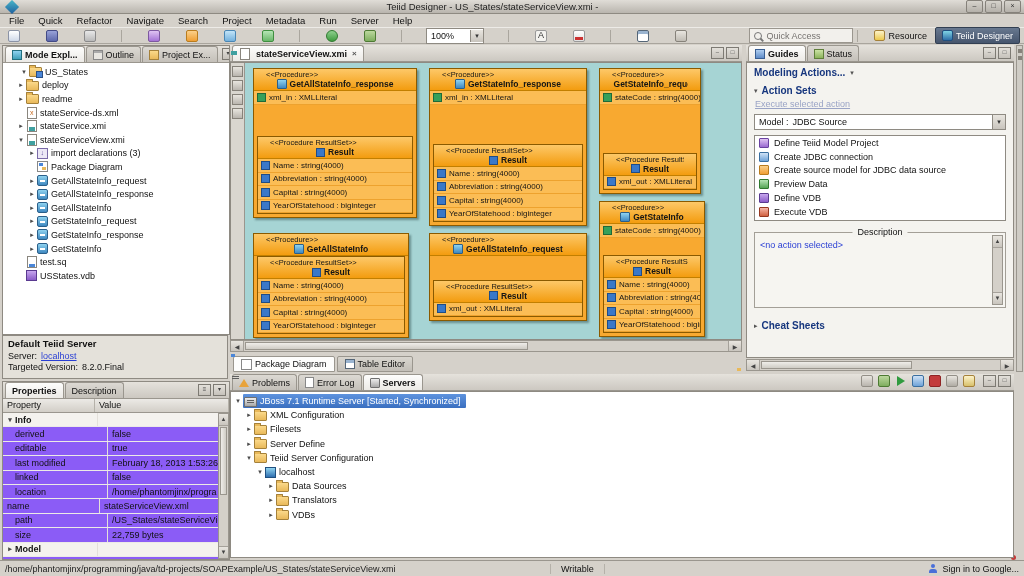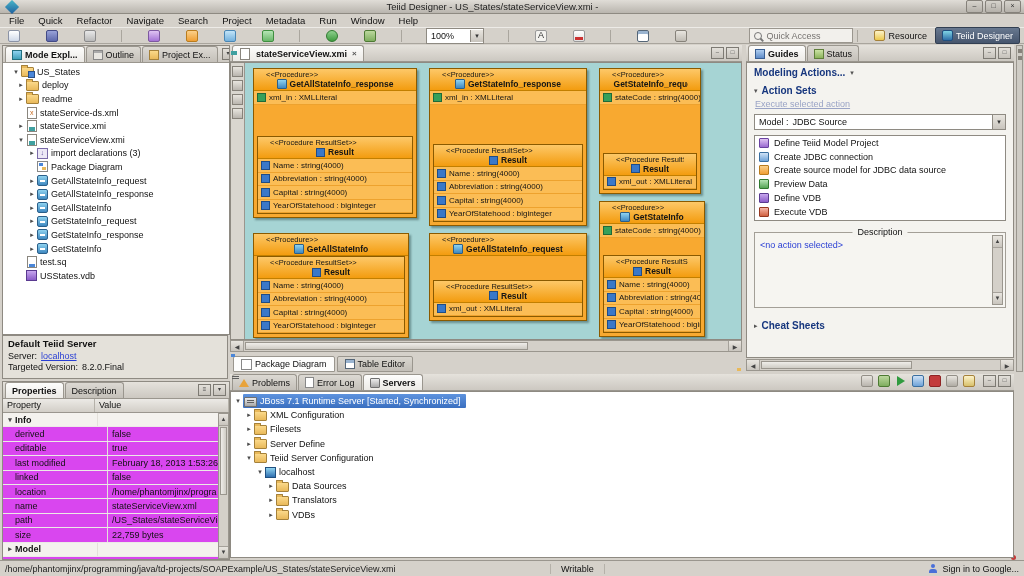--- a/index.html
+++ b/index.html
@@ -1,19 +1,19 @@
 <!DOCTYPE html>
 <html><head>
 <meta charset="utf-8">
 <style>
   html,body{margin:0;padding:0}
   body{width:1024px;height:576px;position:relative;overflow:hidden;background:#d5d1ca;
        font-family:"Liberation Sans",sans-serif;font-size:10px;color:#111}
   .abs{position:absolute}
-  .view{border:1px solid #8e8a82;background:#d946ef;overflow:hidden}
+  .view{border:1px solid #8e8a82;background:#8b5cf6;overflow:hidden}
 
   
   #titlebar{left:0;top:0;width:1024px;height:14px;background:linear-gradient(#e0ddd7,#b9b5ae);
     border-bottom:1px solid #8e8a82;display:flex;align-items:center;padding:0 3px;box-sizing:border-box}
   #app-icon{width:10px;height:10px;background:linear-gradient(135deg,#49b6c8,#1f5f9f);transform:rotate(45deg);margin:0 4px;flex:none}
   #title-text{flex:1;text-align:center;font-size:9.5px;color:#222;white-space:nowrap;overflow:hidden}
   .winbtn{width:15px;height:11px;margin-left:2px;background:linear-gradient(#d6d3cc,#b5b1aa);border:1px solid #85817a;
     border-radius:2px;font-size:7px;line-height:9px;text-align:center;color:#333;flex:none}
   #menubar{left:0;top:14px;width:1024px;height:13px;display:flex;align-items:center;padding-left:2px}
   .menu-item{padding:0 7px;font-size:9.5px;white-space:nowrap}
@@ -236,21 +236,21 @@
 
 <div class="abs" id="menubar">
     <span class="menu-item">File</span>
     <span class="menu-item">Quick</span>
     <span class="menu-item">Refactor</span>
     <span class="menu-item">Navigate</span>
     <span class="menu-item">Search</span>
     <span class="menu-item">Project</span>
     <span class="menu-item">Metadata</span>
     <span class="menu-item">Run</span>
-    <span class="menu-item">Window</span>
+    <span class="menu-item">Server</span>
     <span class="menu-item">Help</span>
   </div>
 
 <div class="abs" id="toolbar">
   <span id="toolbar-items" style="display:flex;align-items:center;gap:19px">
       <span class="tbtn">
         <span class="ic ic-new"></span>
       </span>
       <span class="tbtn">
         <span class="ic ic-save"></span>
@@ -328,21 +328,21 @@
       <span class="vtab">
         <span class="tabicon ti-project-explorer"></span>
         <span>Project Ex...</span>
       </span>
       <span class="tabbtns">
       <span class="minib">▾</span>
 
     </span>
   </div>
   <div class="tree" id="explorer-tree">
-      <div class="trow" style="padding-left: 8px;">
+      <div class="trow" style="padding-left: 16px;">
         <span class="twist">▾</span>
         <span class="rowwrap">
           <span class="ticon ti-project"></span>
           <span class="tlabel">US_States</span>
         </span>
       </div>
       <div class="trow" style="padding-left: 13px;">
         <span class="twist">▸</span>
         <span class="rowwrap">
           <span class="ticon ti-folder"></span>
@@ -511,21 +511,21 @@
         </span>
         <span class="pcell p2">false</span>
       </div>
       <div class="prow">
         <span class="pcell p1" style="padding-left: 12px;">
           <span>location</span>
         </span>
         <span class="pcell p2">/home/phantomjinx/progra</span>
       </div>
       <div class="prow">
-        <span class="pcell p1" style="padding-left: 12px;">
+        <span class="pcell p1" style="padding-left: 4px;">
           <span>name</span>
         </span>
         <span class="pcell p2">stateServiceView.xml</span>
       </div>
       <div class="prow">
         <span class="pcell p1" style="padding-left: 12px;">
           <span>path</span>
         </span>
         <span class="pcell p2">/US_States/stateServiceVie</span>
       </div>

